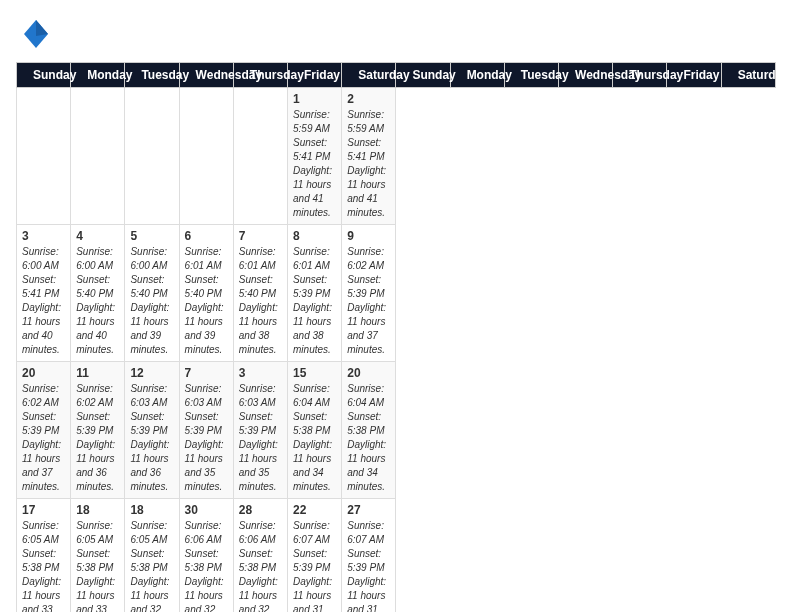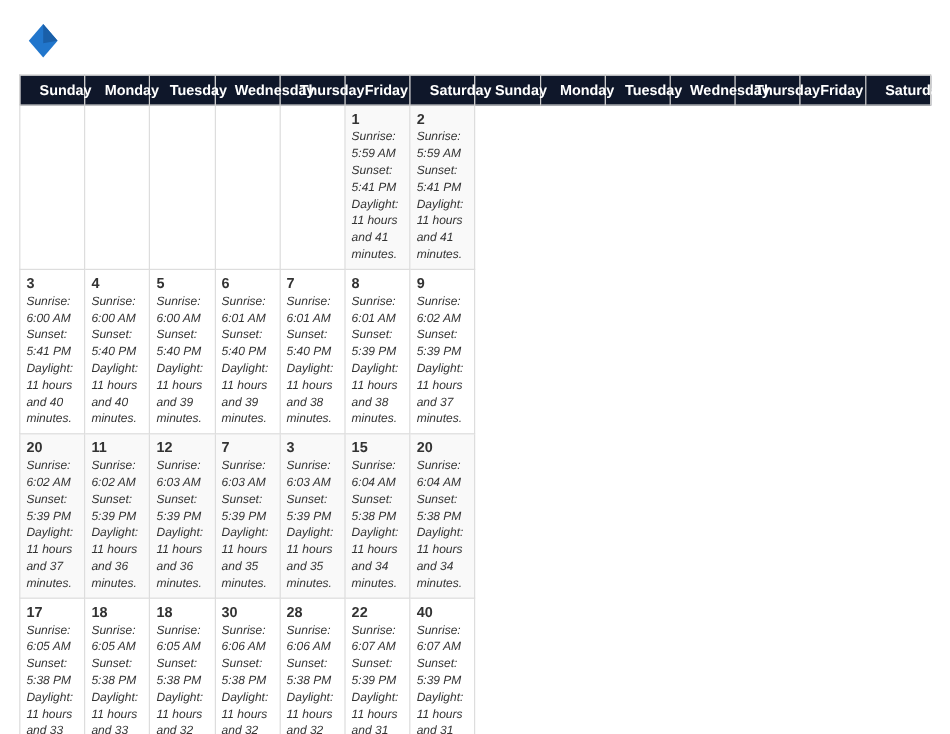--- a/index.html
+++ b/index.html
@@ -272,20 +272,20 @@
 Sunset: 5:38 PM
 Daylight: 11 hours and 32 minutes.</div>
         </td>
         <td>
           <span class="day-num">22</span>
           <div class="day-info" style="white-space: pre-line;">Sunrise: 6:07 AM
 Sunset: 5:39 PM
 Daylight: 11 hours and 31 minutes.</div>
         </td>
         <td>
-          <span class="day-num">40</span>
+          <span class="day-num">27</span>
           <div class="day-info" style="white-space: pre-line;">Sunrise: 6:07 AM
 Sunset: 5:39 PM
 Daylight: 11 hours and 31 minutes.</div>
         </td>
       </tr>
     </tbody>
 </table>
 
 </body></html>

